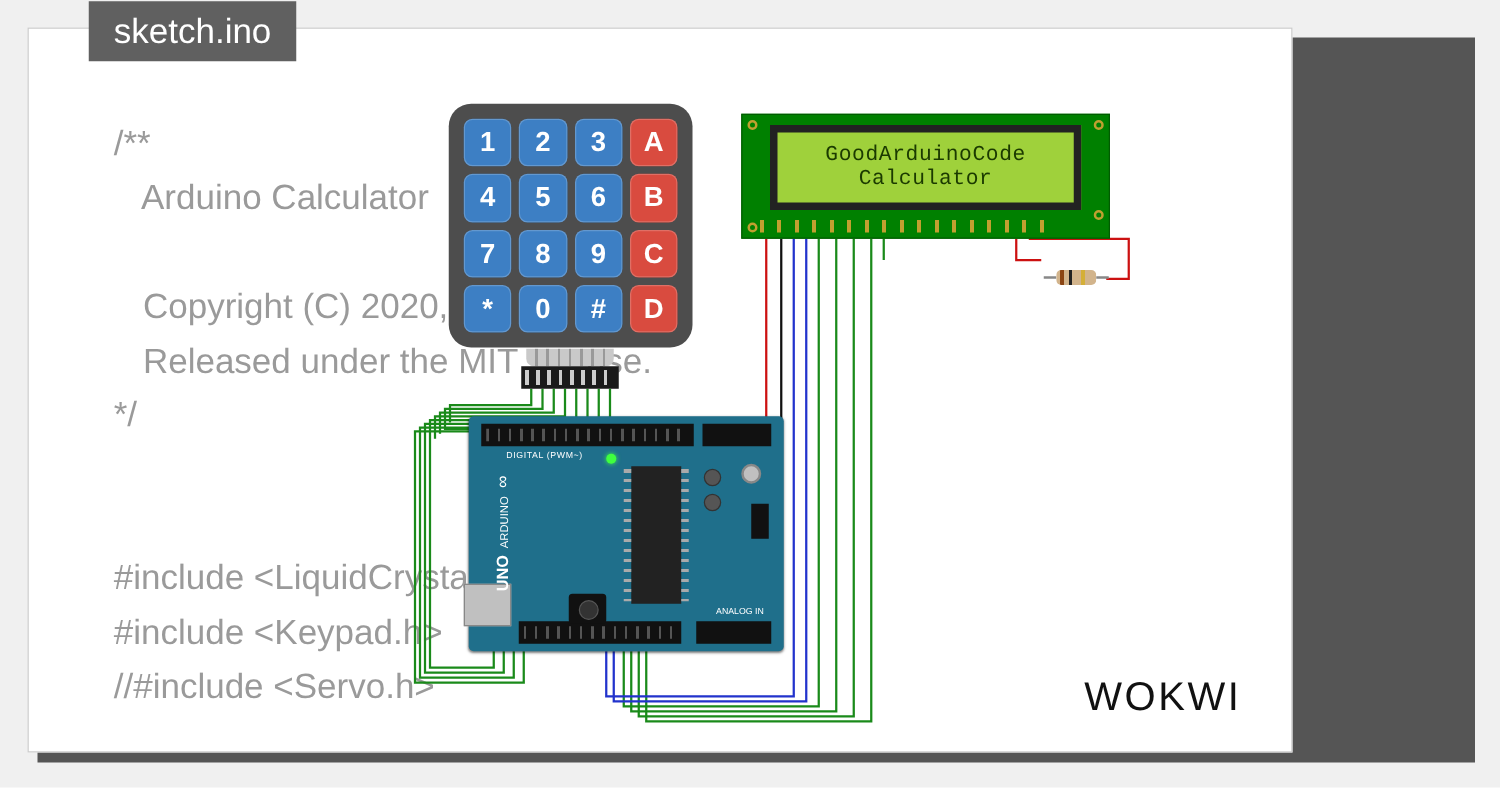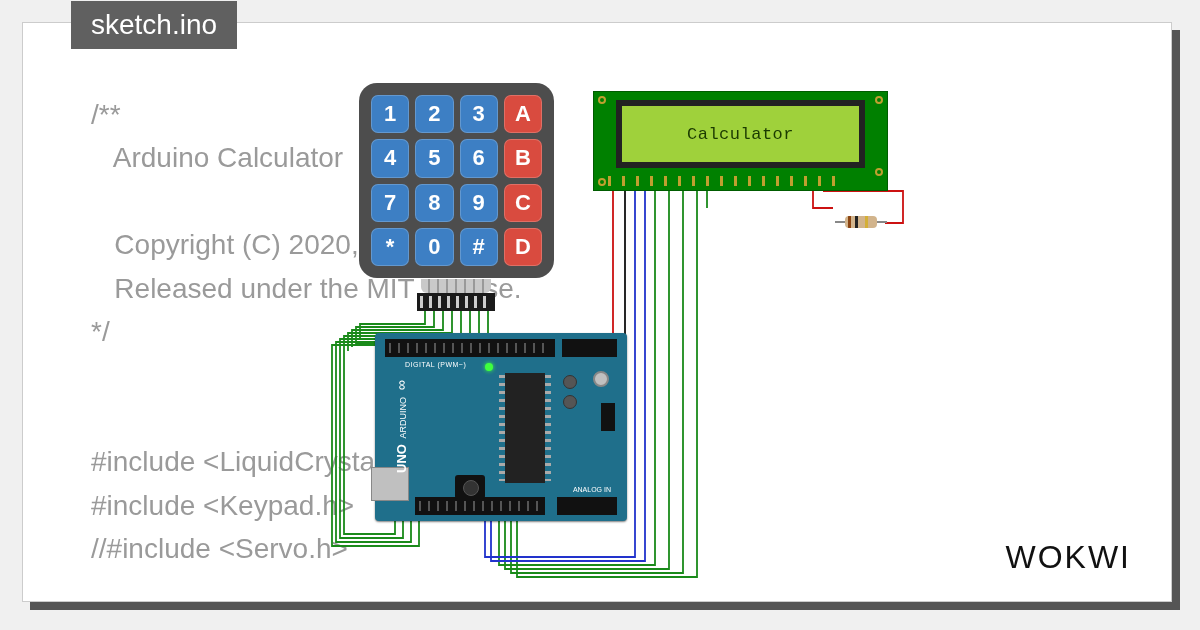--- a/index.html
+++ b/index.html
@@ -12,21 +12,21 @@
   }
   .card-shadow {
     position: absolute;
     left: 30px; top: 30px;
     width: 1150px; height: 580px;
     background: #555;
   }
   .card {
     position: absolute;
     left: 22px; top: 22px;
-    width: 1150px; height: 580px;
+    width: 1012px; height: 580px;
     background: #fff;
     border: 1px solid #ccc;
   }
   .tab {
     position: absolute;
     left: 48px; top: -22px;
     background: #606060;
     color: #fff;
     font-size: 28px;
     padding: 8px 20px;
@@ -270,20 +270,21 @@
       <div class="kc-cable"></div>
       <div class="kc-pins"></div>
     </div>
 
     <div class="lcd">
       <div class="lcd-hole" style="left:4px;top:4px"></div>
       <div class="lcd-hole" style="right:4px;top:4px"></div>
       <div class="lcd-hole" style="left:4px;bottom:4px"></div>
       <div class="lcd-hole" style="right:4px;bottom:14px"></div>
       <div class="lcd-screen">
+        <div>GoodArduinoCode</div>
         <div>Calculator</div>
       </div>
       <div class="lcd-pins"></div>
     </div>
 
     <div class="resistor">
       <div class="res-lead-l"></div>
         <div class="res-body"></div>
         <div class="res-lead-r"></div>
     </div>

